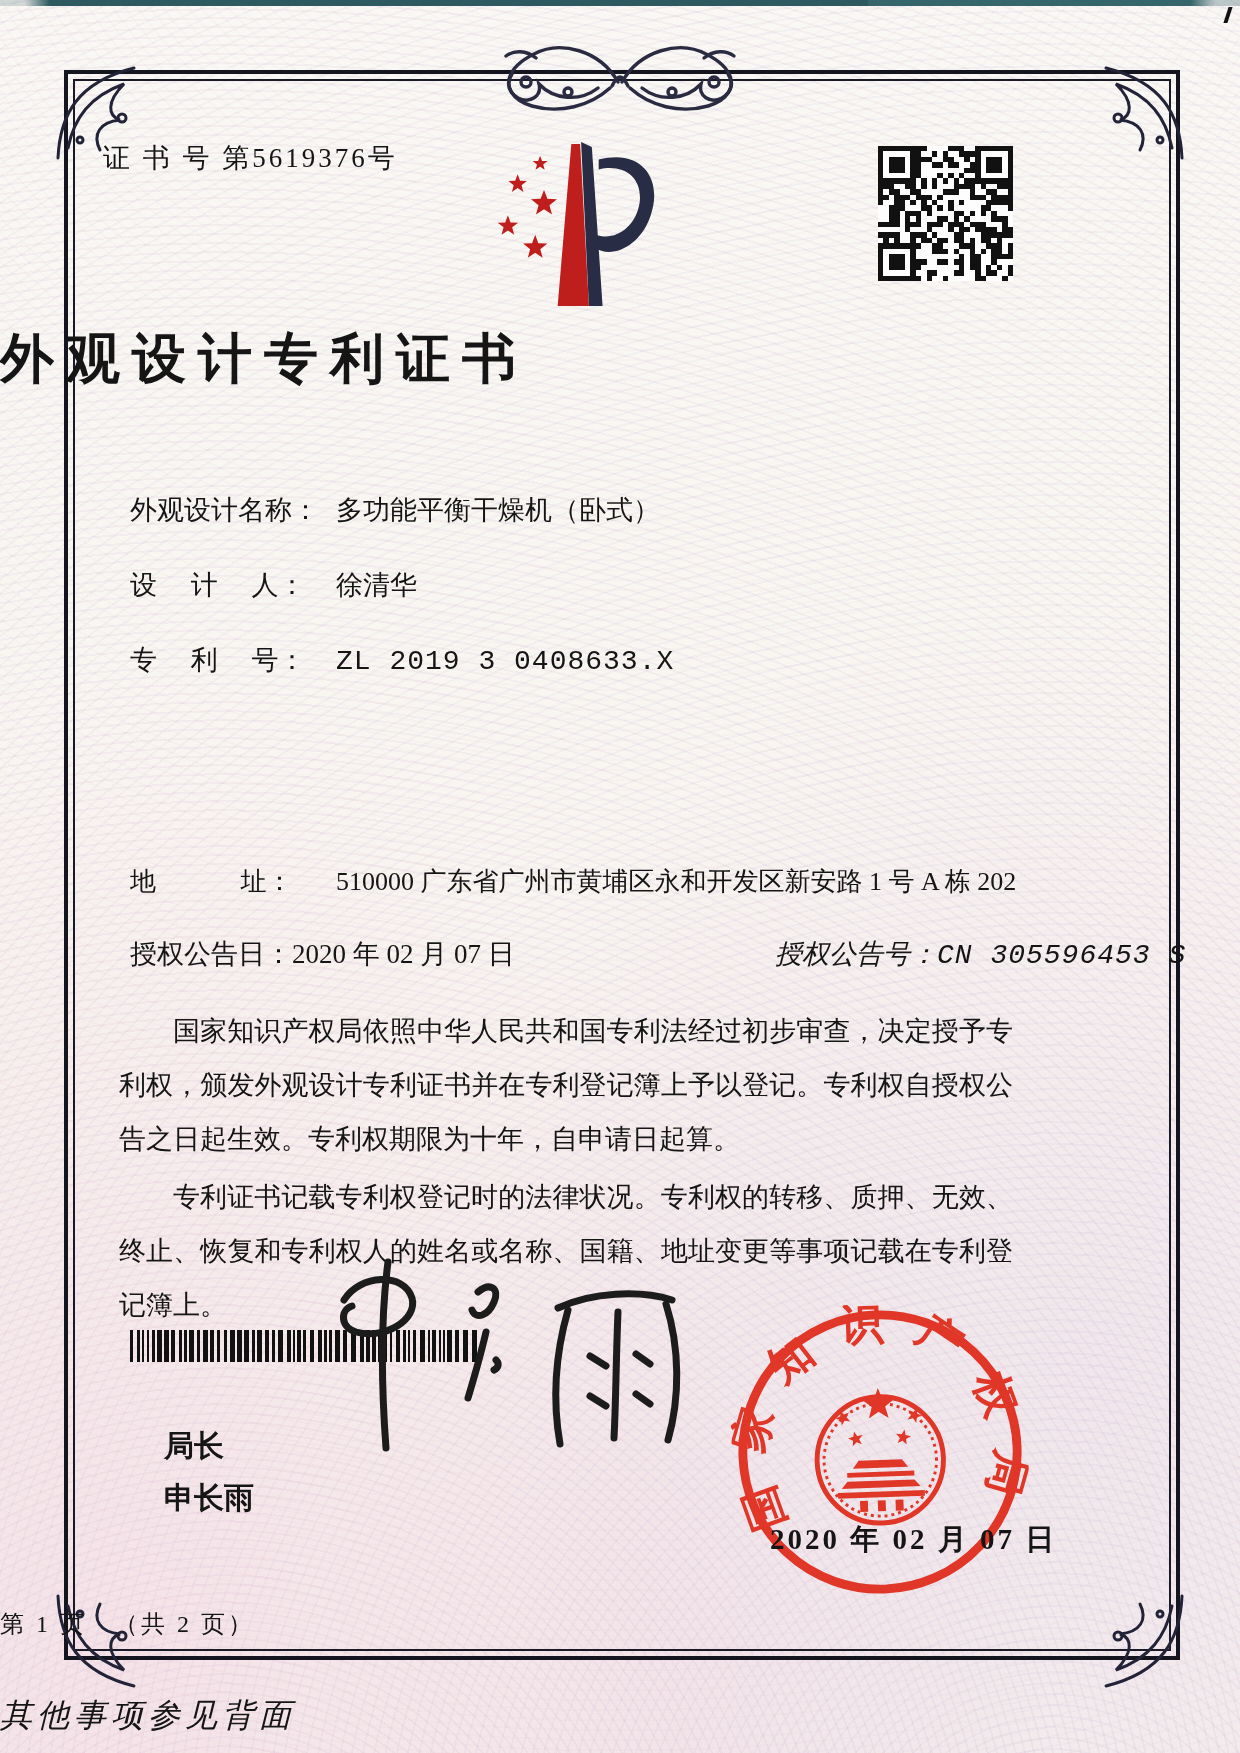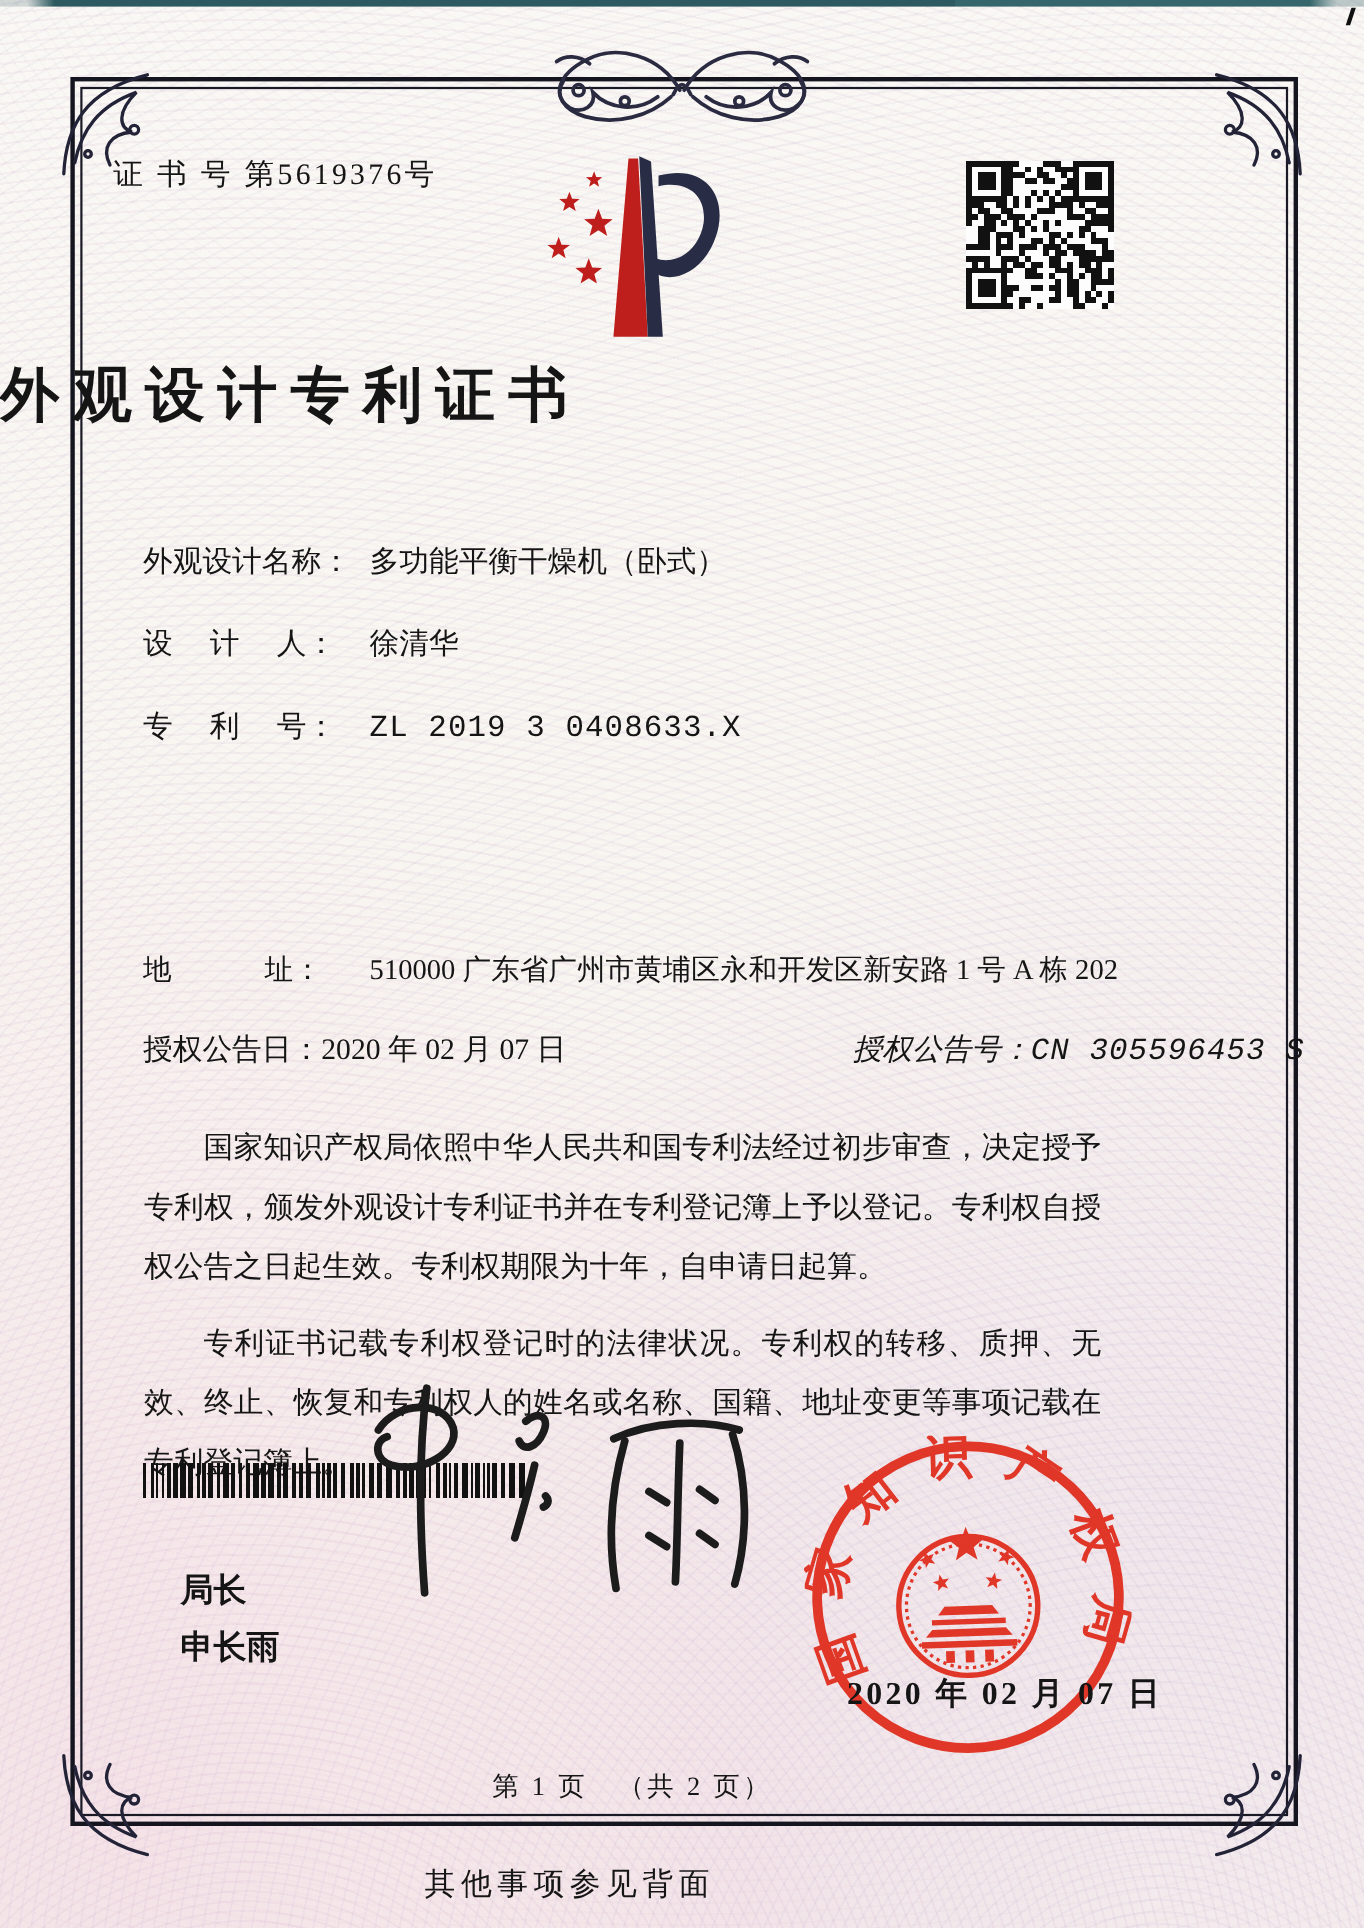--- a/index.html
+++ b/index.html
@@ -31,32 +31,32 @@
   .qr{position:absolute;left:878px;top:146px;z-index:3;}
   .title{position:absolute;left:0;right:96px;top:323px;
     font-size:54px;font-weight:700;letter-spacing:12px;z-index:3;}
   .frow{position:absolute;left:130px;font-size:27px;white-space:nowrap;z-index:3;}
   .flabel{display:inline-block;min-width:192px;}
   .fval{margin-left:14px;}
   .mono{font-family:"Liberation Mono","DejaVu Sans Mono",monospace;font-size:28px;letter-spacing:1px;}
   .grant2{position:absolute;left:645px;top:0;white-space:nowrap;font-style:italic;}
   .paras{position:absolute;left:115px;top:1000px;width:902px;font-size:27px;
     line-height:54px;text-align:justify;z-index:3;}
-  .paras p{margin:16px;text-indent:2em;}
+  .paras p{margin:4px;text-indent:2em;}
   .barcode{position:absolute;left:130px;top:1330px;z-index:3;}
   .chief{position:absolute;left:140px;top:1420px;font-size:30px;font-weight:700;
     line-height:52px;z-index:3;margin-left:24px;}
   .signature{position:absolute;left:300px;top:1248px;z-index:3;}
   .seal{position:absolute;left:732px;top:1304px;z-index:4;opacity:.93;transform:rotate(-2deg);}
   .seal-date{position:absolute;left:770px;top:1520px;font-size:29px;font-weight:600;
     letter-spacing:3px;z-index:5;white-space:nowrap;}
-  .pageno{position:absolute;left:0;width:1150px;top:1608px;text-align:center;
+  .pageno{position:absolute;left:0;width:1150px;top:1608px;
     font-size:24px;letter-spacing:3px;z-index:3;}
-  .backnote{position:absolute;left:0;width:1036px;top:1694px;text-align:center;
-    font-size:28px;letter-spacing:5px;z-index:3;}
+  .backnote{position:absolute;left:0;width:1036px;top:1694px;text-align:left;
+    font-size:32px;letter-spacing:5px;z-index:3;font-style:italic;}
 </style>
 </head>
 <body>
 
 <div class="page">
   <div class="waves"></div>
   <div class="scan-strip"></div>
   <div class="scan-mark"></div>
 
   <div class="frame">

